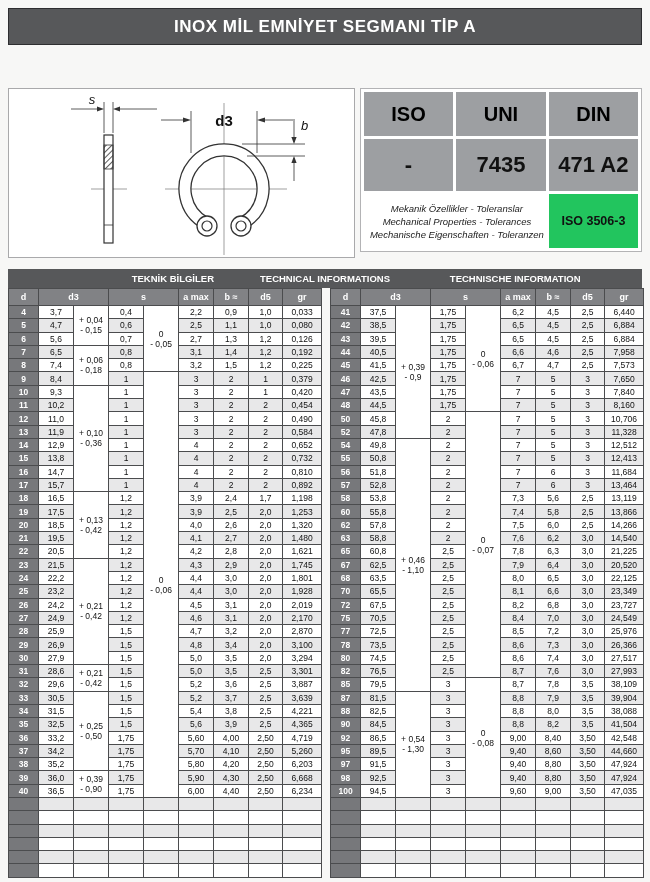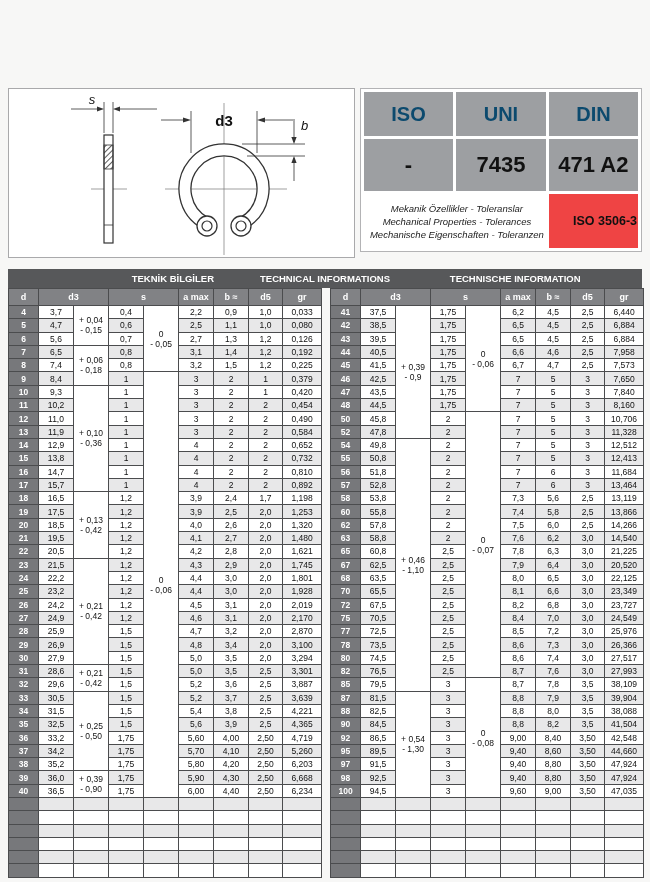--- a/index.html
+++ b/index.html
@@ -9,24 +9,24 @@
   
   .title-bar{position:absolute;left:8px;top:8px;width:632px;height:35px;background:var(--bar,#57585a);border:1px solid #2e2e30;display:flex;align-items:center;justify-content:center;}
   .title-bar span{color:#fff;font-size:17px;font-weight:bold;letter-spacing:.5px;}
   .sub-bar{position:absolute;left:8px;top:45px;width:634px;height:17px;background:var(--subbar,#3f4042);display:flex;align-items:center;justify-content:space-between;box-sizing:border-box;padding:0 5px;}
   .sub-bar span{color:#fff;font-size:9.5px;font-weight:bold;letter-spacing:.2px;}
 
   
   .top-row{position:absolute;left:8px;top:88px;width:634px;display:flex;justify-content:space-between;}
   .drawing-box{width:345px;height:168px;background:#fff;border:1px solid #a9a9ab;}
   .standards{border-collapse:separate;border-spacing:3px;background:#fff;border:1px solid #b3b3b5;width:282px;height:164px;align-self:flex-start;}
-  .standards th{background:var(--stdgray,#9d9fa2);color:#0c4a6e;font-size:20px;font-weight:bold;height:42px;width:90px;}
+  .standards th{background:var(--stdgray,#9d9fa2);color:#000000;font-size:20px;font-weight:bold;height:42px;width:90px;}
   .standards td.val{background:var(--stdgray,#9d9fa2);color:#111;font-size:22px;font-weight:bold;text-align:center;height:50px;}
   .standards td.notes{background:#fff;font-style:italic;font-size:9.5px;line-height:13px;color:#222;padding-left:5px;vertical-align:middle;text-align:center;}
-  .standards td.ref{background:#ef4444;font-size:12.5px;font-weight:bold;text-align:right;color:#111;}
+  .standards td.ref{background:#22c55e;font-size:12.5px;font-weight:bold;text-align:center;color:#111;}
 
   
   .band{position:absolute;left:8px;top:269px;width:634px;height:19px;background:var(--bar,#57585a);}
   .band span{position:absolute;top:0;height:15px;line-height:19px;color:#fff;font-size:9.5px;font-weight:bold;transform:translateX(-50%);white-space:nowrap;}
   .band .b1{left:26%;} .band .b2{left:50%;} .band .b3{left:80%;}
 
   
   .tables{position:absolute;left:8px;top:288px;width:634px;display:flex;gap:8px;}
   table.data-table{border-collapse:collapse;table-layout:fixed;width:313px;border:1px solid #232325;background:#fff;}
   table.data-table th{background:var(--hdrcell,#818285);color:#fff;font-size:9px;font-weight:bold;height:16px;border:1px solid var(--border,#4b4c4e);padding:0;}
@@ -36,20 +36,23 @@
   table.data-table tr.odd td.v{background:var(--stripe,#e8e8e9);}
   table.data-table td.tol{background:#fff;font-size:8.5px;line-height:10px;vertical-align:middle;}
 
   svg text{font-family:"Liberation Sans",sans-serif;}
 </style>
 </head>
 <body>
 
 <div class="page">
 
+  <div class="title-bar">
+    <span>INOX MİL EMNİYET SEGMANI TİP A</span>
+  </div>
 
 
   <div class="top-row">
 
     <div class="drawing-box">
       <svg width="345" height="168" viewBox="0 0 345 168">
         <defs>
           <pattern id="hatch" width="4" height="4" patternUnits="userSpaceOnUse" patternTransform="rotate(45)">
             <line x1="0" y1="0" x2="0" y2="4" stroke="#333" stroke-width="1.6"></line>
           </pattern>

